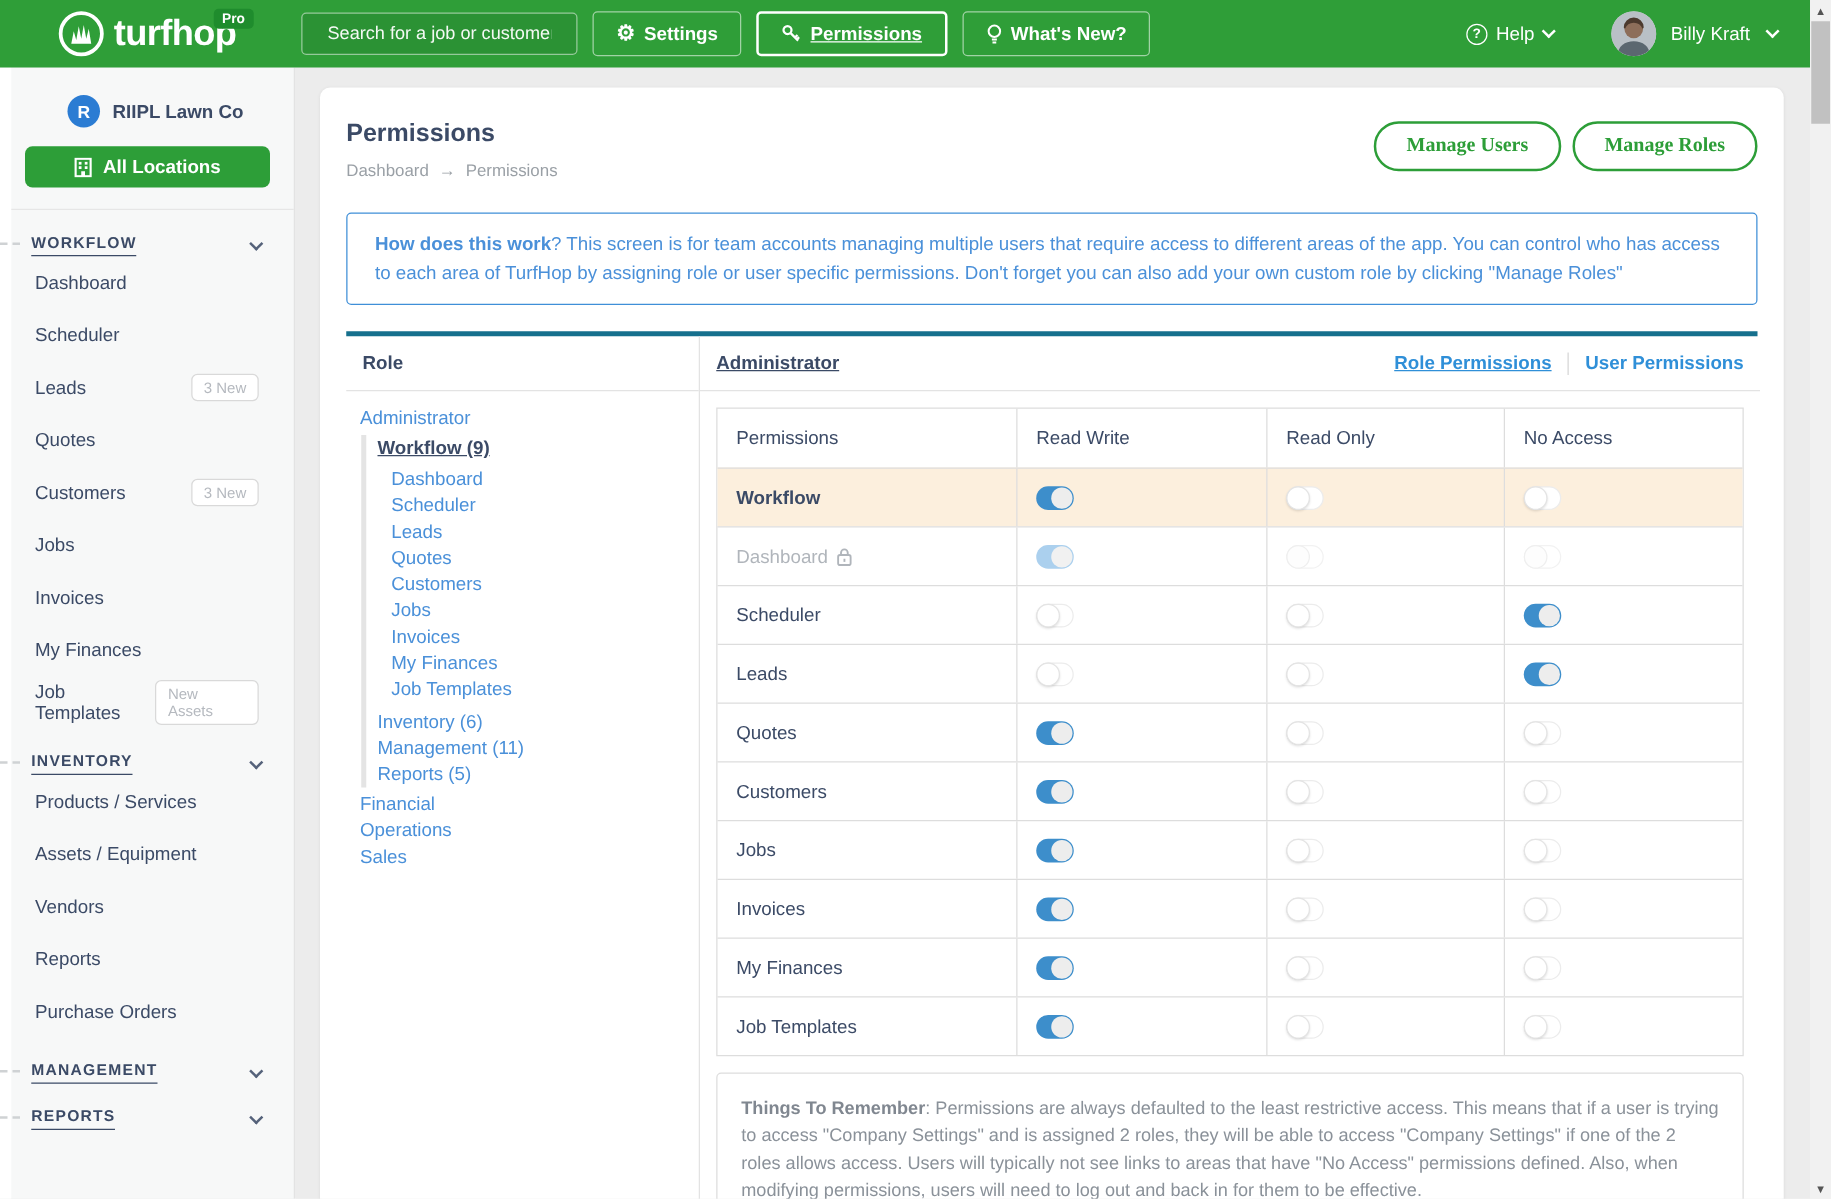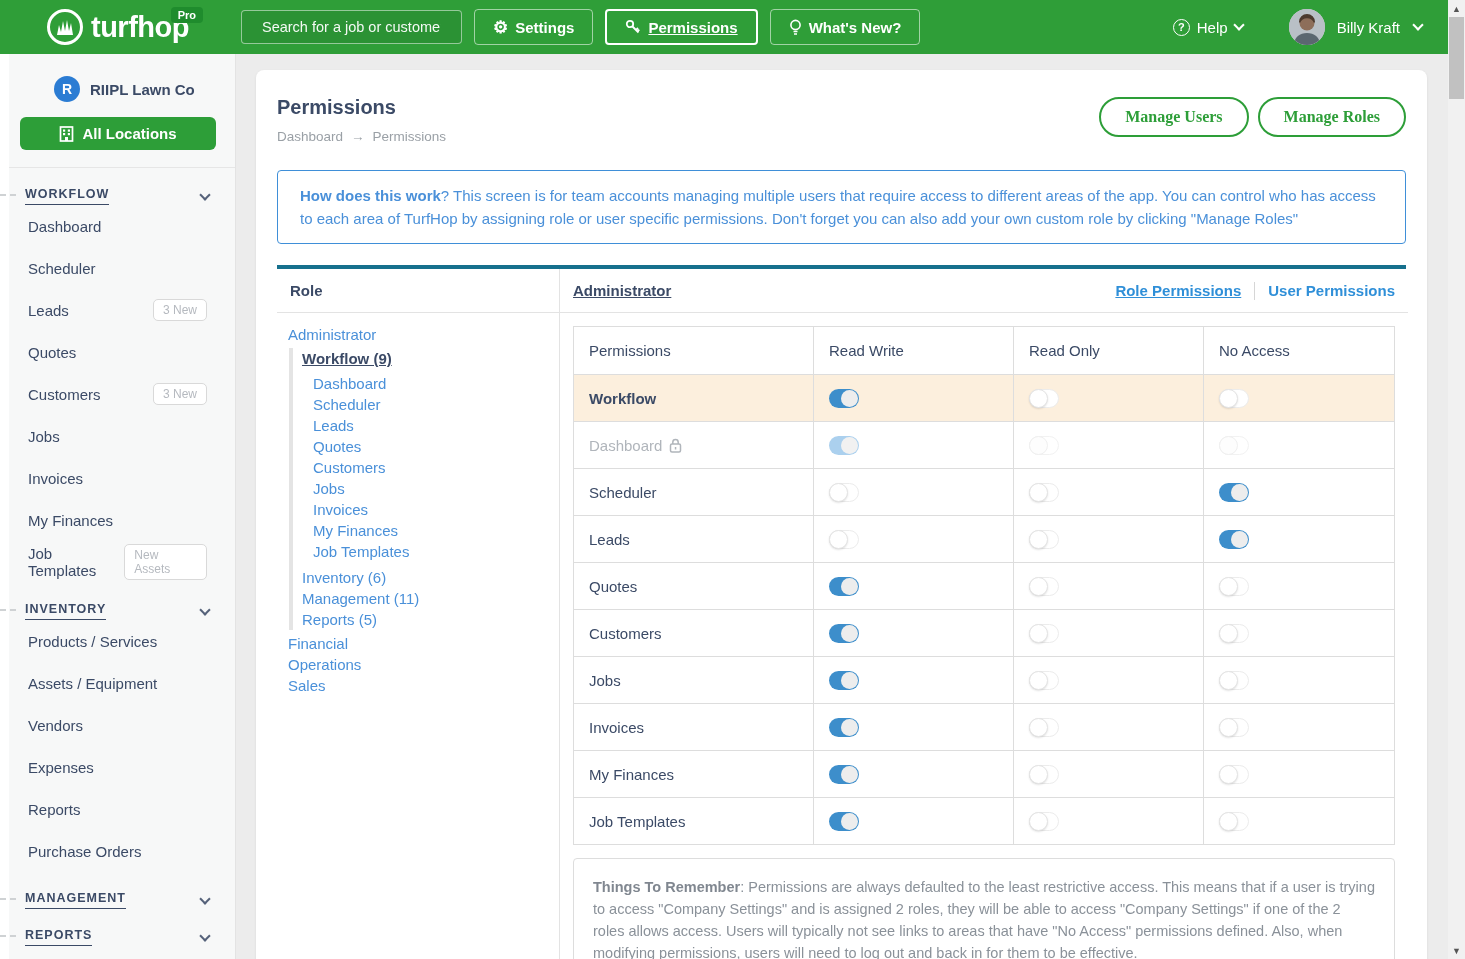--- a/index.html
+++ b/index.html
@@ -274,23 +274,20 @@
   <div class="nav-item">
       <span>Products / Services</span>
     </div>
   <div class="nav-item">
       <span>Assets / Equipment</span>
     </div>
   <div class="nav-item">
       <span>Vendors</span>
     </div>
   <div class="nav-item">
-      <span>Expenses</span>
-    </div>
-  <div class="nav-item">
       <span>Reports</span>
     </div>
   <div class="nav-item">
       <span>Purchase Orders</span>
     </div>
 
   <div class="nav-section-head">
     <span class="nav-section-label">MANAGEMENT</span>
     <span class="chev-navy"></span>
   </div>

